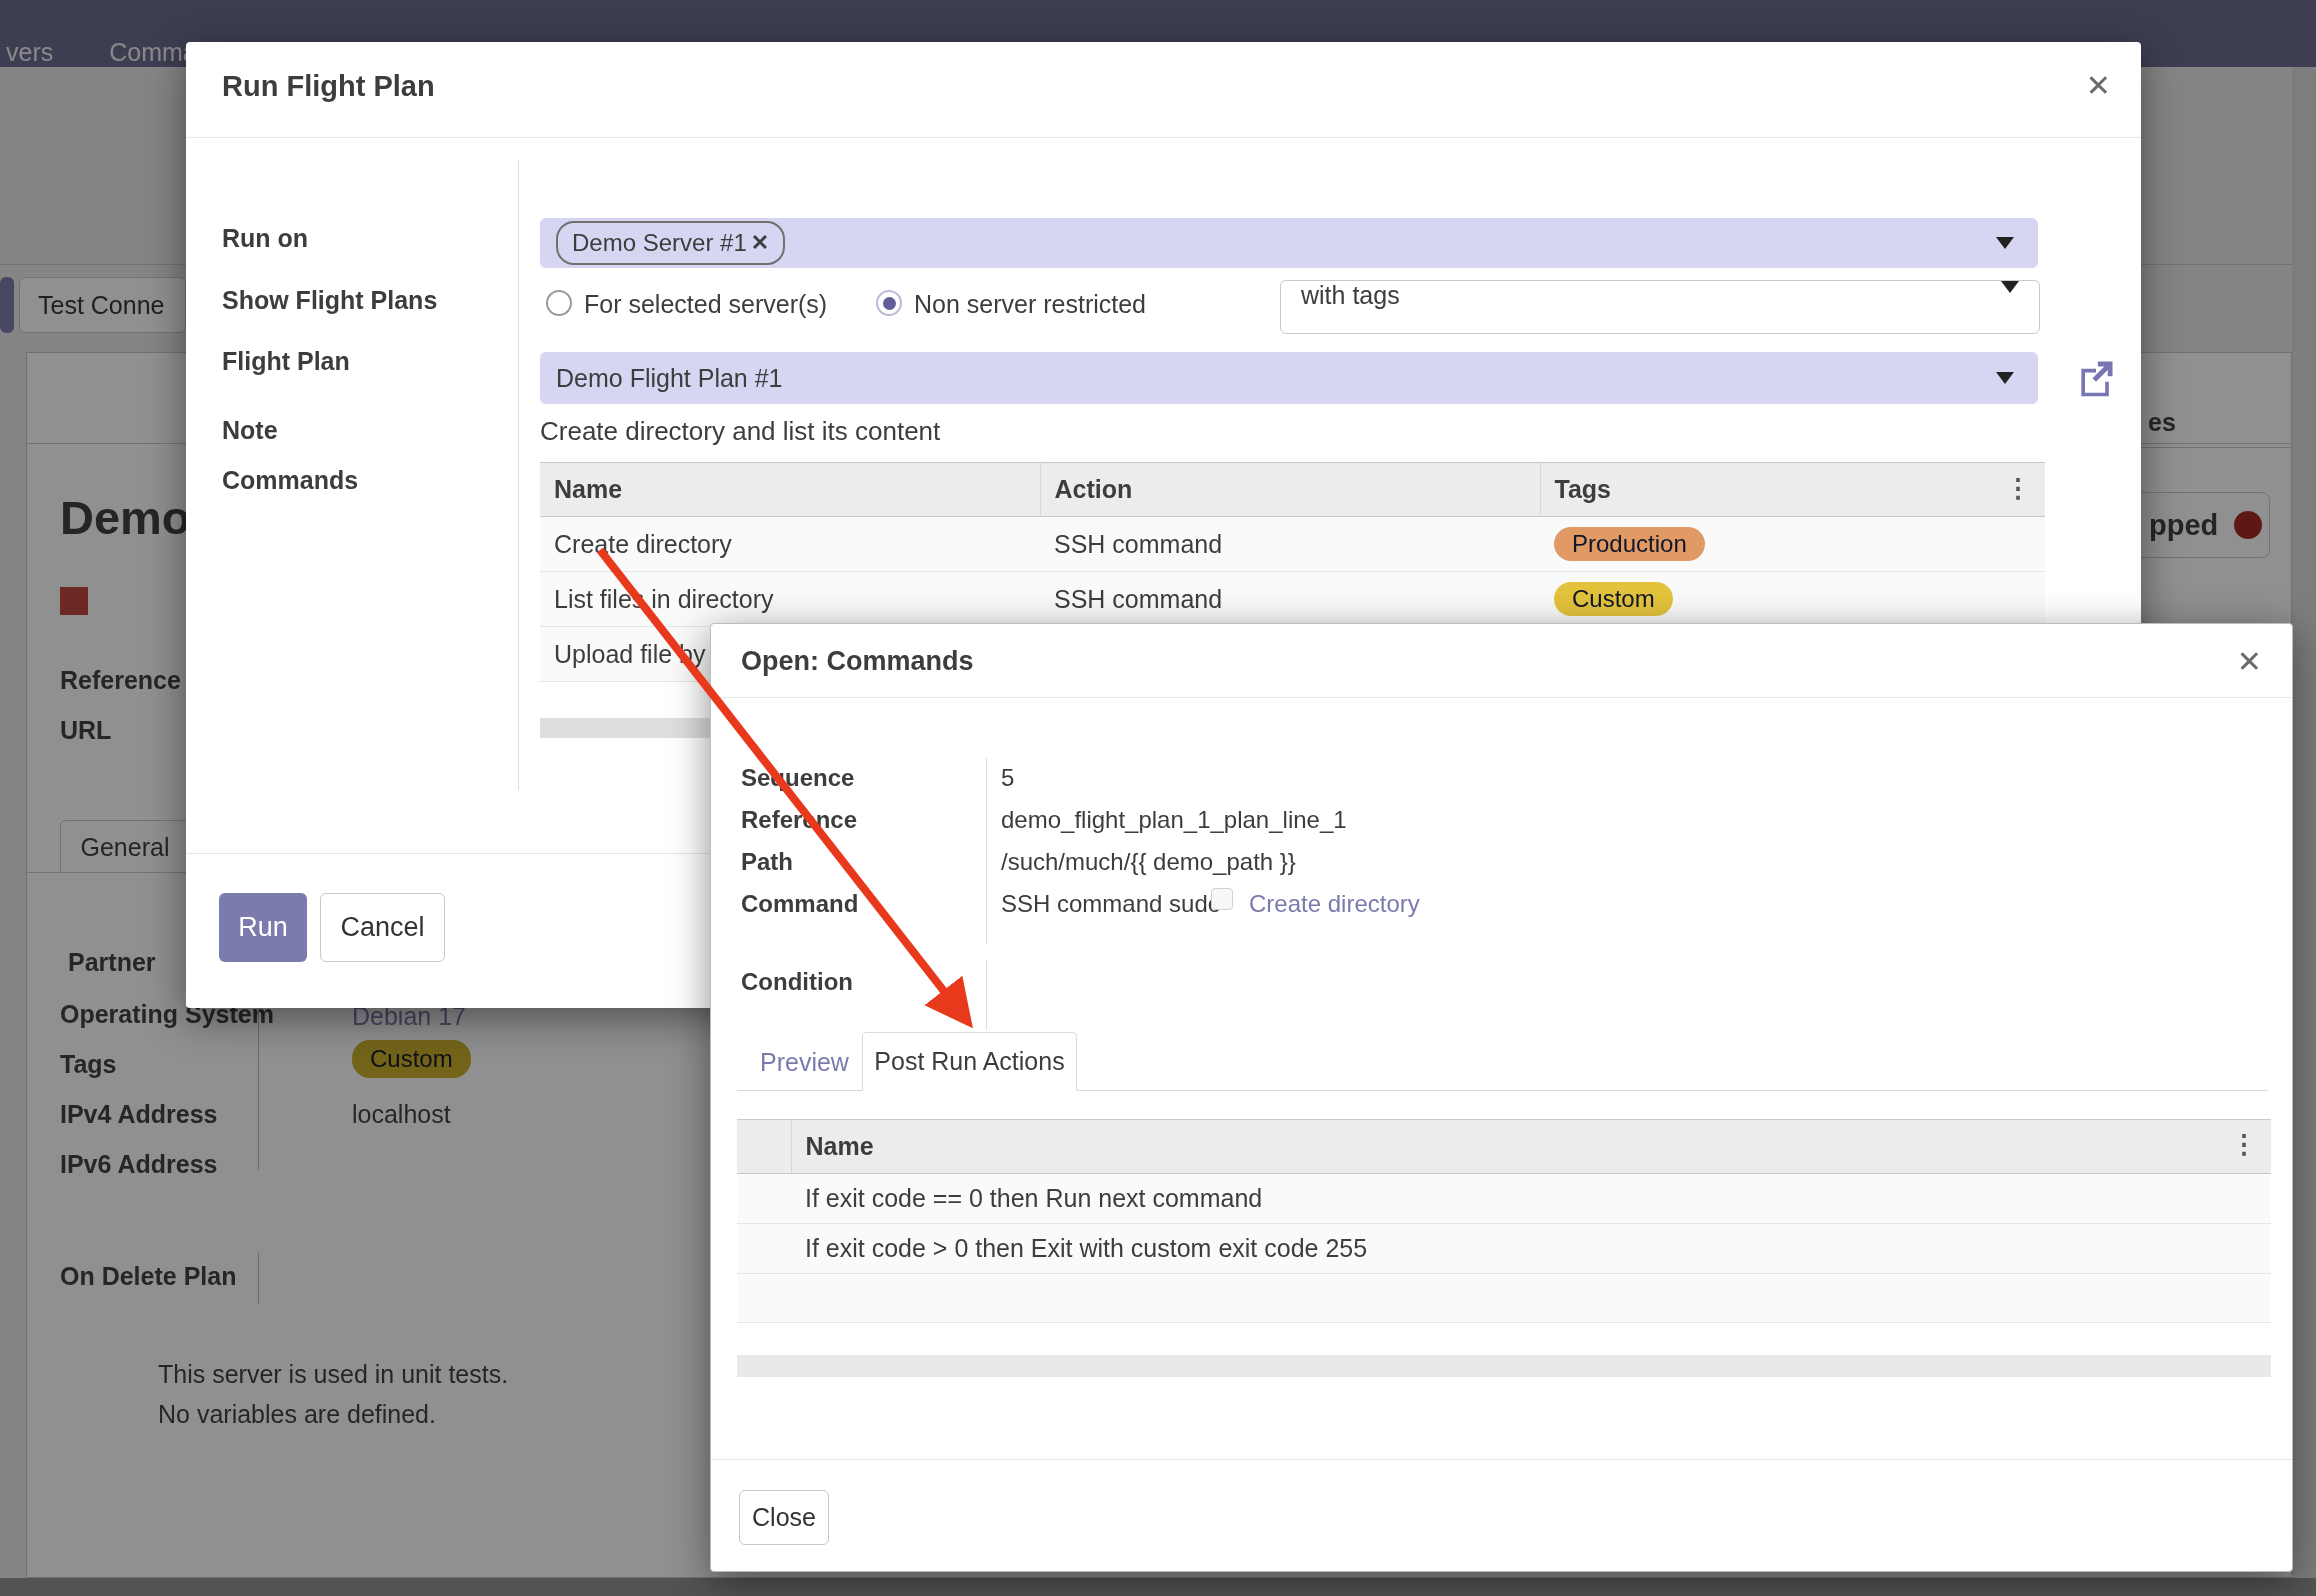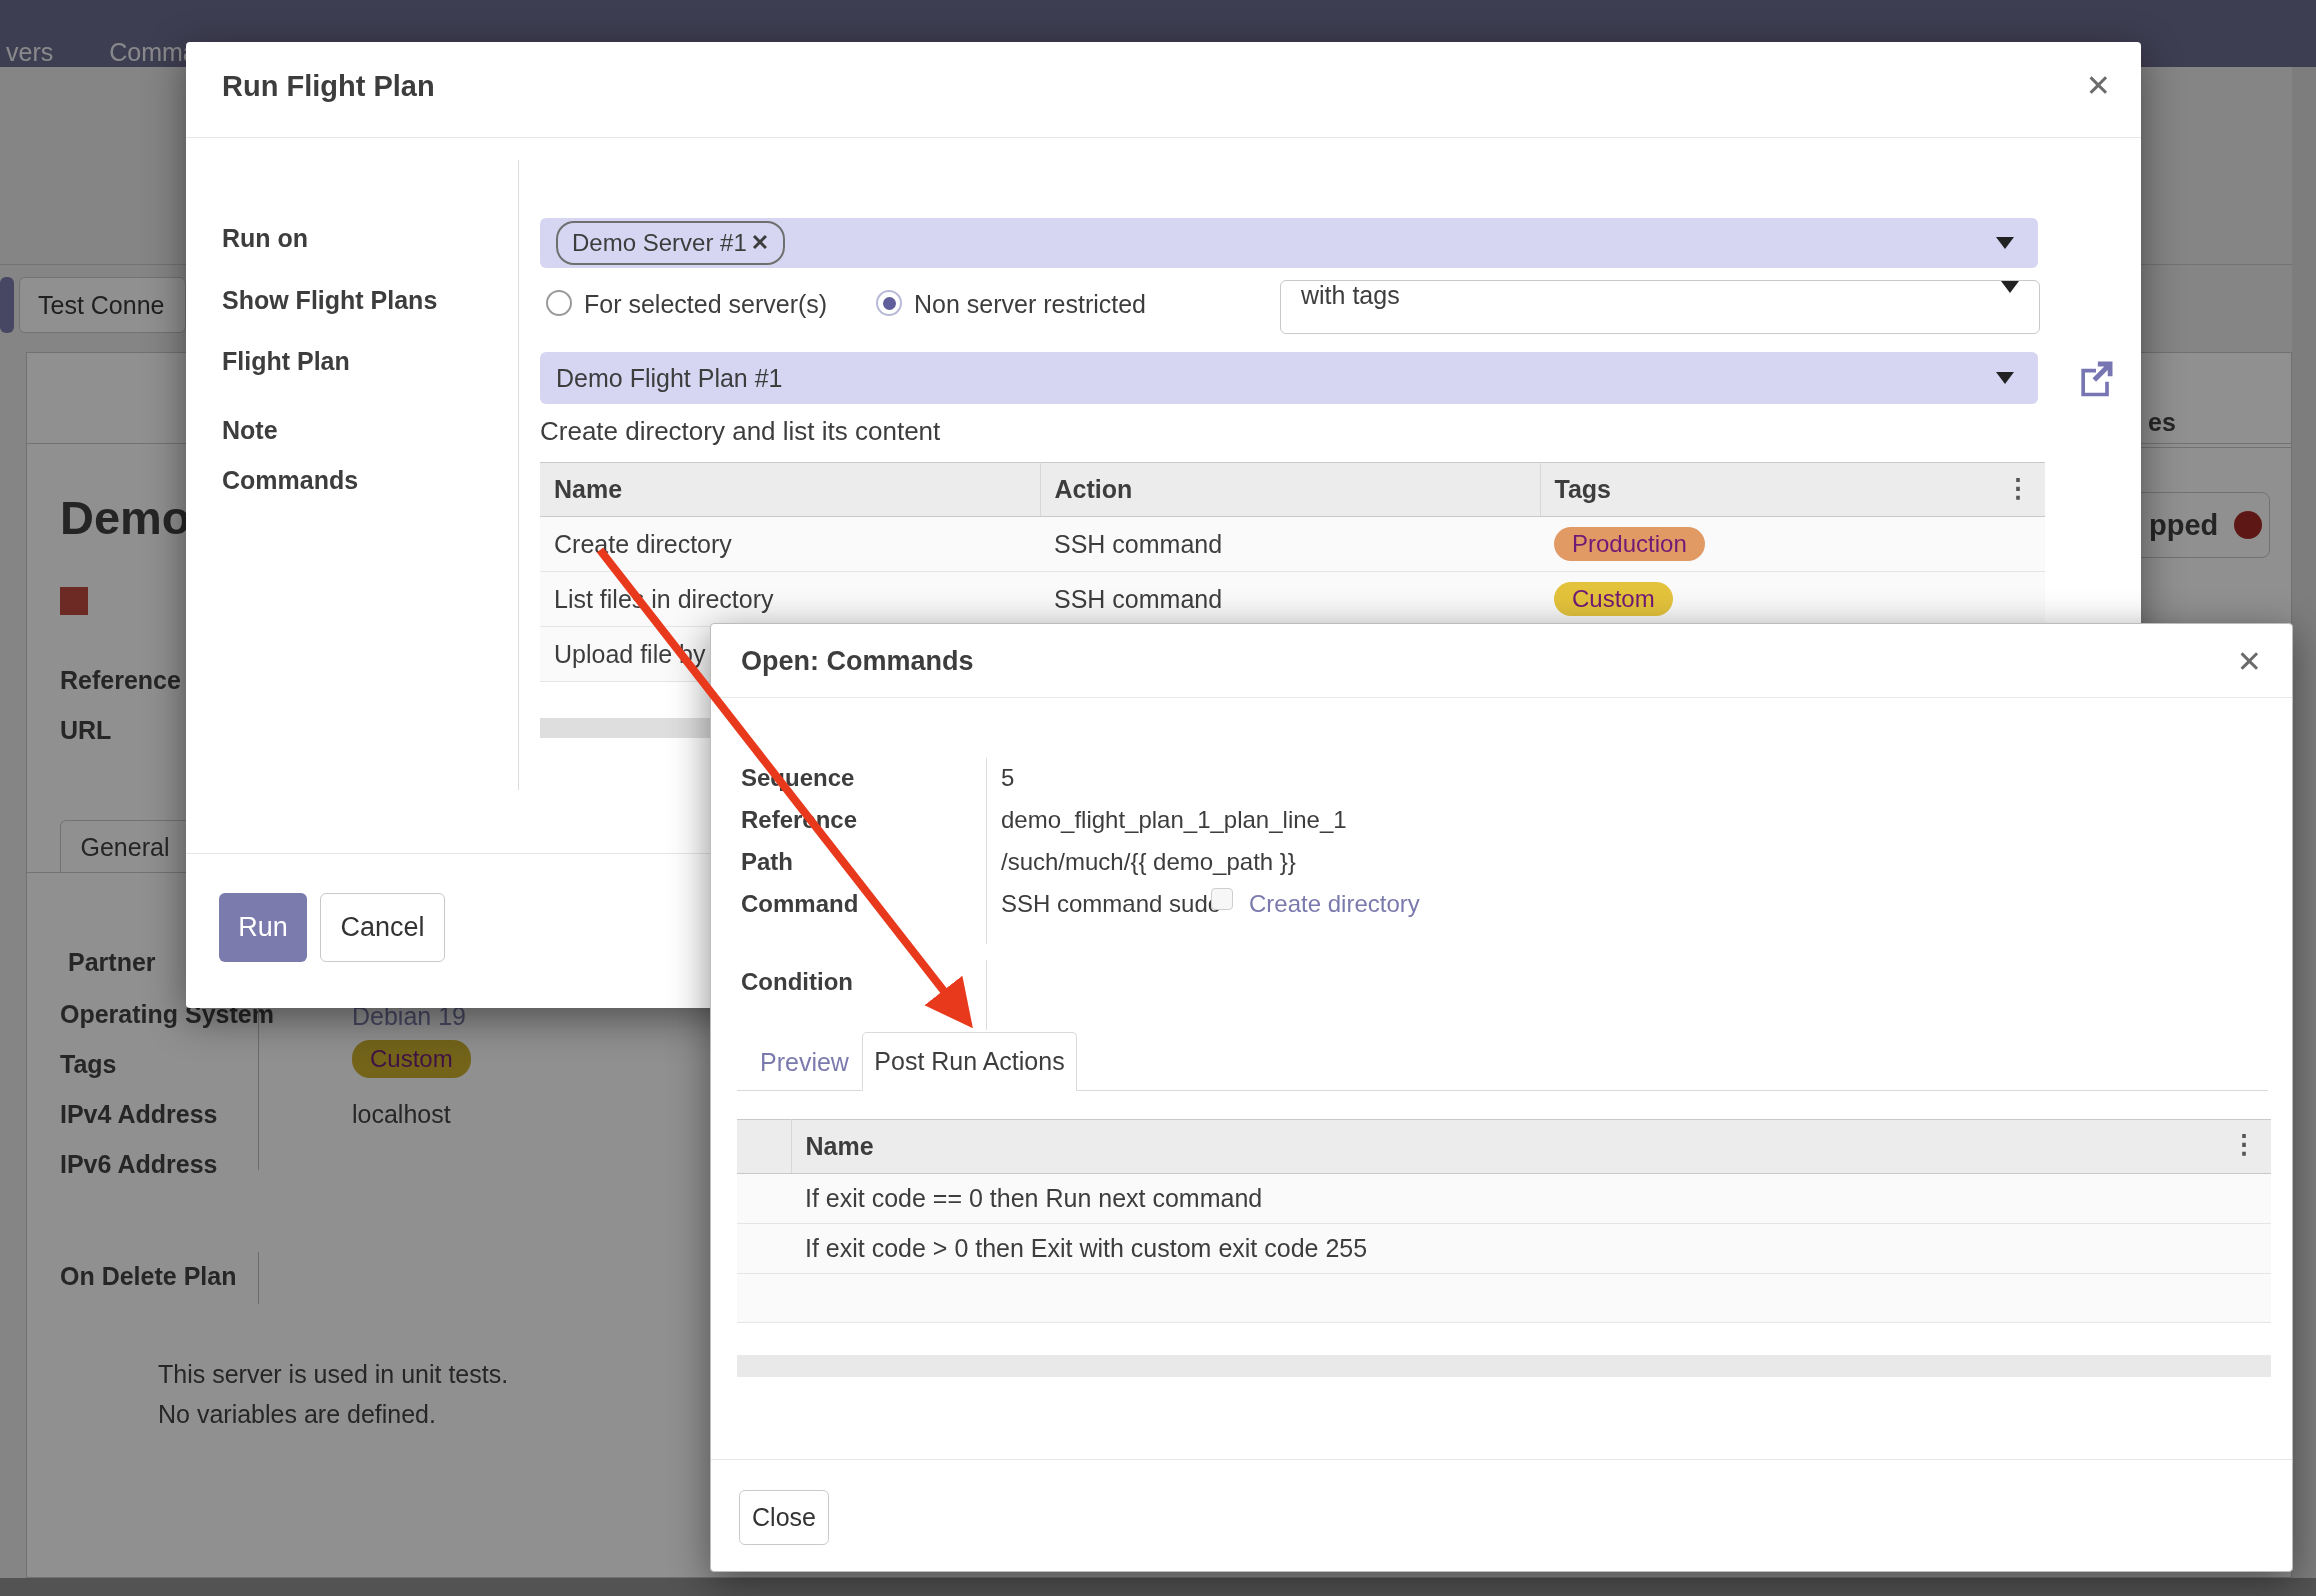--- a/index.html
+++ b/index.html
@@ -12,21 +12,21 @@
   
   #topbar { left:0; top:0; width:2316px; height:67px; display:flex; align-items:flex-end; gap:56px; padding-left:6px; color:#f2f2f6; font-size:25px; z-index:1;}
   .menu-item { white-space:nowrap; }
   .hline { background:#c9c9c9; height:1px; }
   .bg-sheet { background:#ffffff; border:1px solid #c6c6c6; }
   .bg-label { font-weight:bold; font-size:25px; color:#3f3f3f; }
   .bg-value { font-size:25px; color:#3f3f3f; }
   .bg-link { font-size:25px; }
   .btn-ghost { background:#fff; border:1px solid #c9c9c9; border-radius:6px; font-size:25px; color:#333;
                display:flex; align-items:center; padding:0 18px; overflow:hidden; white-space:nowrap; }
-  .pill { display:inline-flex; align-items:center; justify-content:center; color:#701a75; font-size:24px; border-radius:18px; padding:0 18px; height:38px; white-space:nowrap;}
+  .pill { display:inline-flex; align-items:center; justify-content:center; color:#0f172a; font-size:24px; border-radius:18px; padding:0 18px; height:38px; white-space:nowrap;}
   .vline { background:#bdbdbd; width:1px; }
   #overlay { left:0; top:0; width:2316px; height:1596px; background:rgba(8,8,8,0.45); z-index:10; }
   
   .modal { background:#fff; border-radius:4px; box-shadow:0 10px 40px rgba(0,0,0,.45); z-index:20; }
   .modal-title { font-size:29px; font-weight:bold; color:#3d3d3d; }
   .close-x { font-size:30px; color:#6b6b6b; cursor:pointer; }
   .divider { background:#e6e6e6; height:1px; }
   .f-label { font-weight:bold; font-size:25px; color:#3d3d3d; white-space:nowrap; }
   .f-value { font-size:25px; color:#3d3d3d; white-space:nowrap; }
   .lav-field { background:#d6d6f3; border-radius:6px; display:flex; align-items:center; padding:0 16px; }
@@ -78,21 +78,21 @@
   <div class="abs bg-label" style="left:60px; top:666px;">Reference</div>
   <div class="abs bg-label" style="left:60px; top:716px;">URL</div>
 
   <div class="abs" style="left:60px; top:820px; width:130px; height:53px; background:#fff; border:1px solid #c9c9c9; border-bottom:none; border-radius:6px 6px 0 0; display:flex; align-items:center; justify-content:center; font-size:25px;">
     <span>General</span>
   </div>
   <div class="abs hline" style="left:27px; top:872px; width:160px;"></div>
 
   <div class="abs bg-label" style="left:68px; top:948px;">Partner</div>
   <div class="abs bg-label" style="left:60px; top:1000px;">Operating System</div>
-  <div class="abs bg-link" style="left: 352px; top: 1002px; color: rgb(123, 122, 173);">Debian 19</div>
+  <div class="abs bg-link" style="left: 352px; top: 1002px; color: rgb(123, 122, 173);">Debian 17</div>
   <div class="abs bg-label" style="left:60px; top:1050px;">Tags</div>
   <div class="abs pill" style="left: 352px; top: 1040px; background: rgb(203, 176, 40);">Custom</div>
   <div class="abs bg-label" style="left:60px; top:1100px;">IPv4 Address</div>
   <div class="abs bg-value" style="left:352px; top:1100px;">localhost</div>
   <div class="abs bg-label" style="left:60px; top:1150px;">IPv6 Address</div>
   <div class="abs vline" style="left:258px; top:988px; height:182px;"></div>
 
   <div class="abs bg-label" style="left:60px; top:1262px;">On Delete Plan</div>
   <div class="abs vline" style="left:258px; top:1252px; height:52px;"></div>
 

